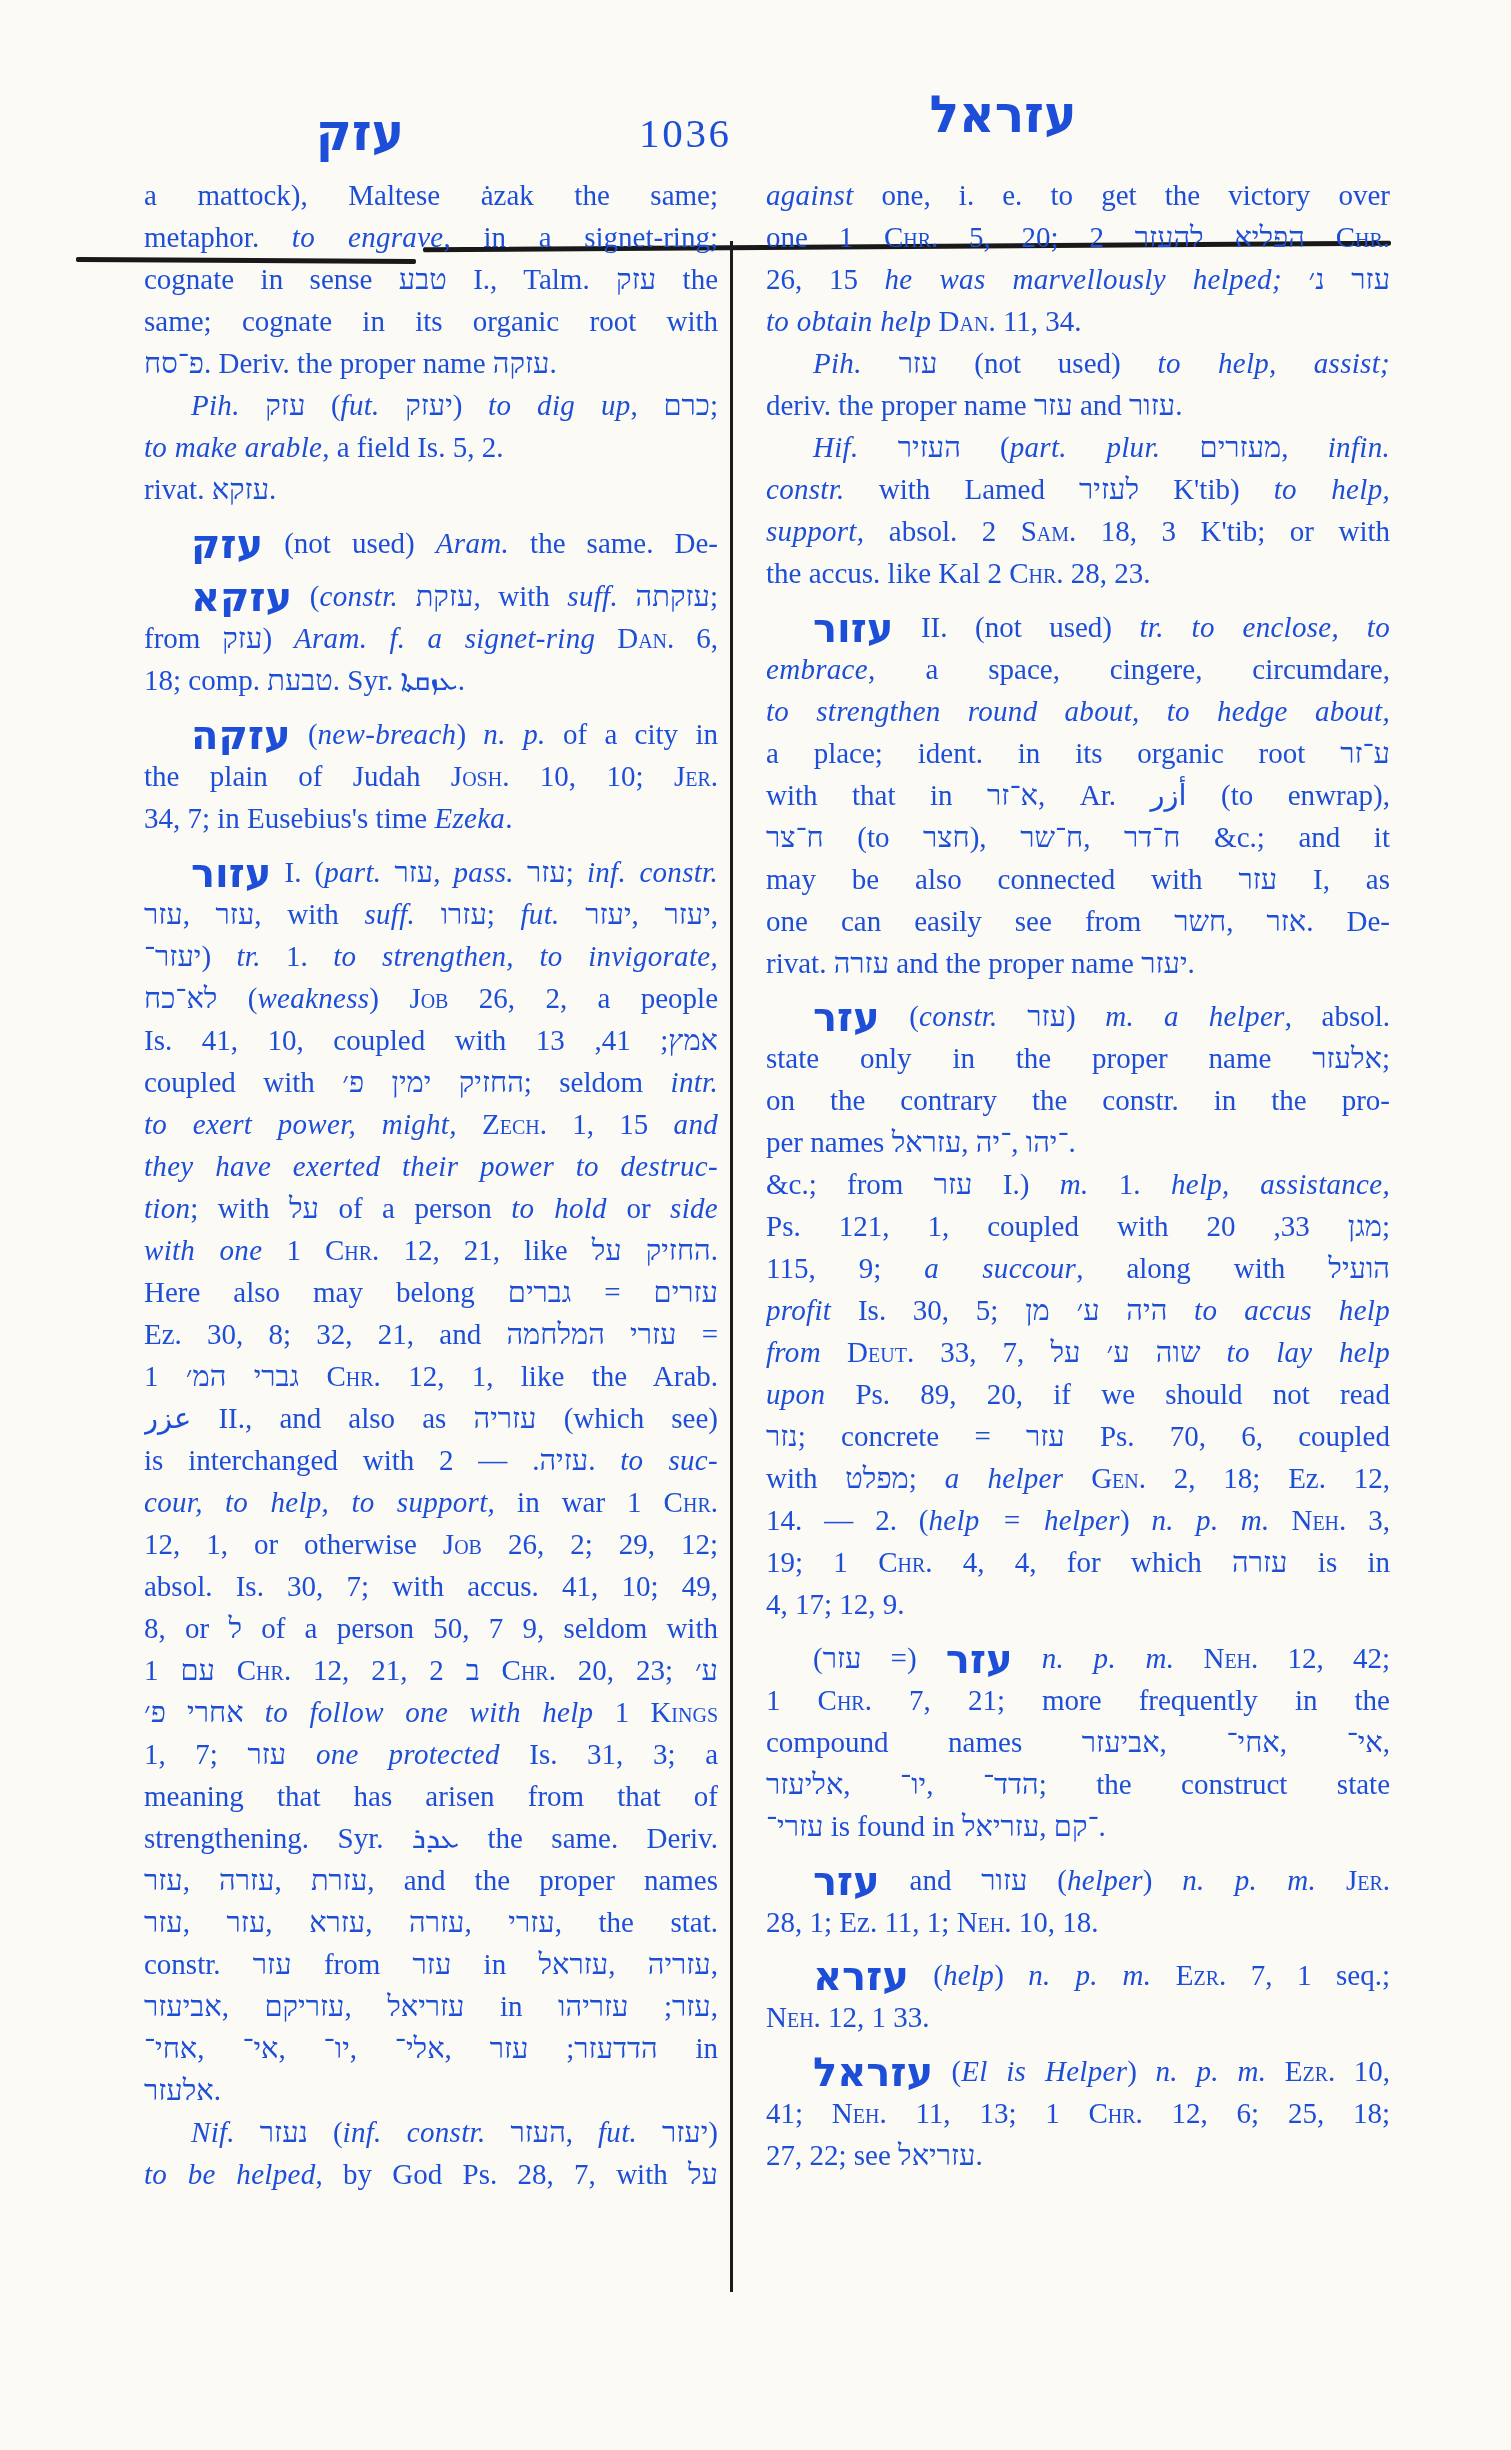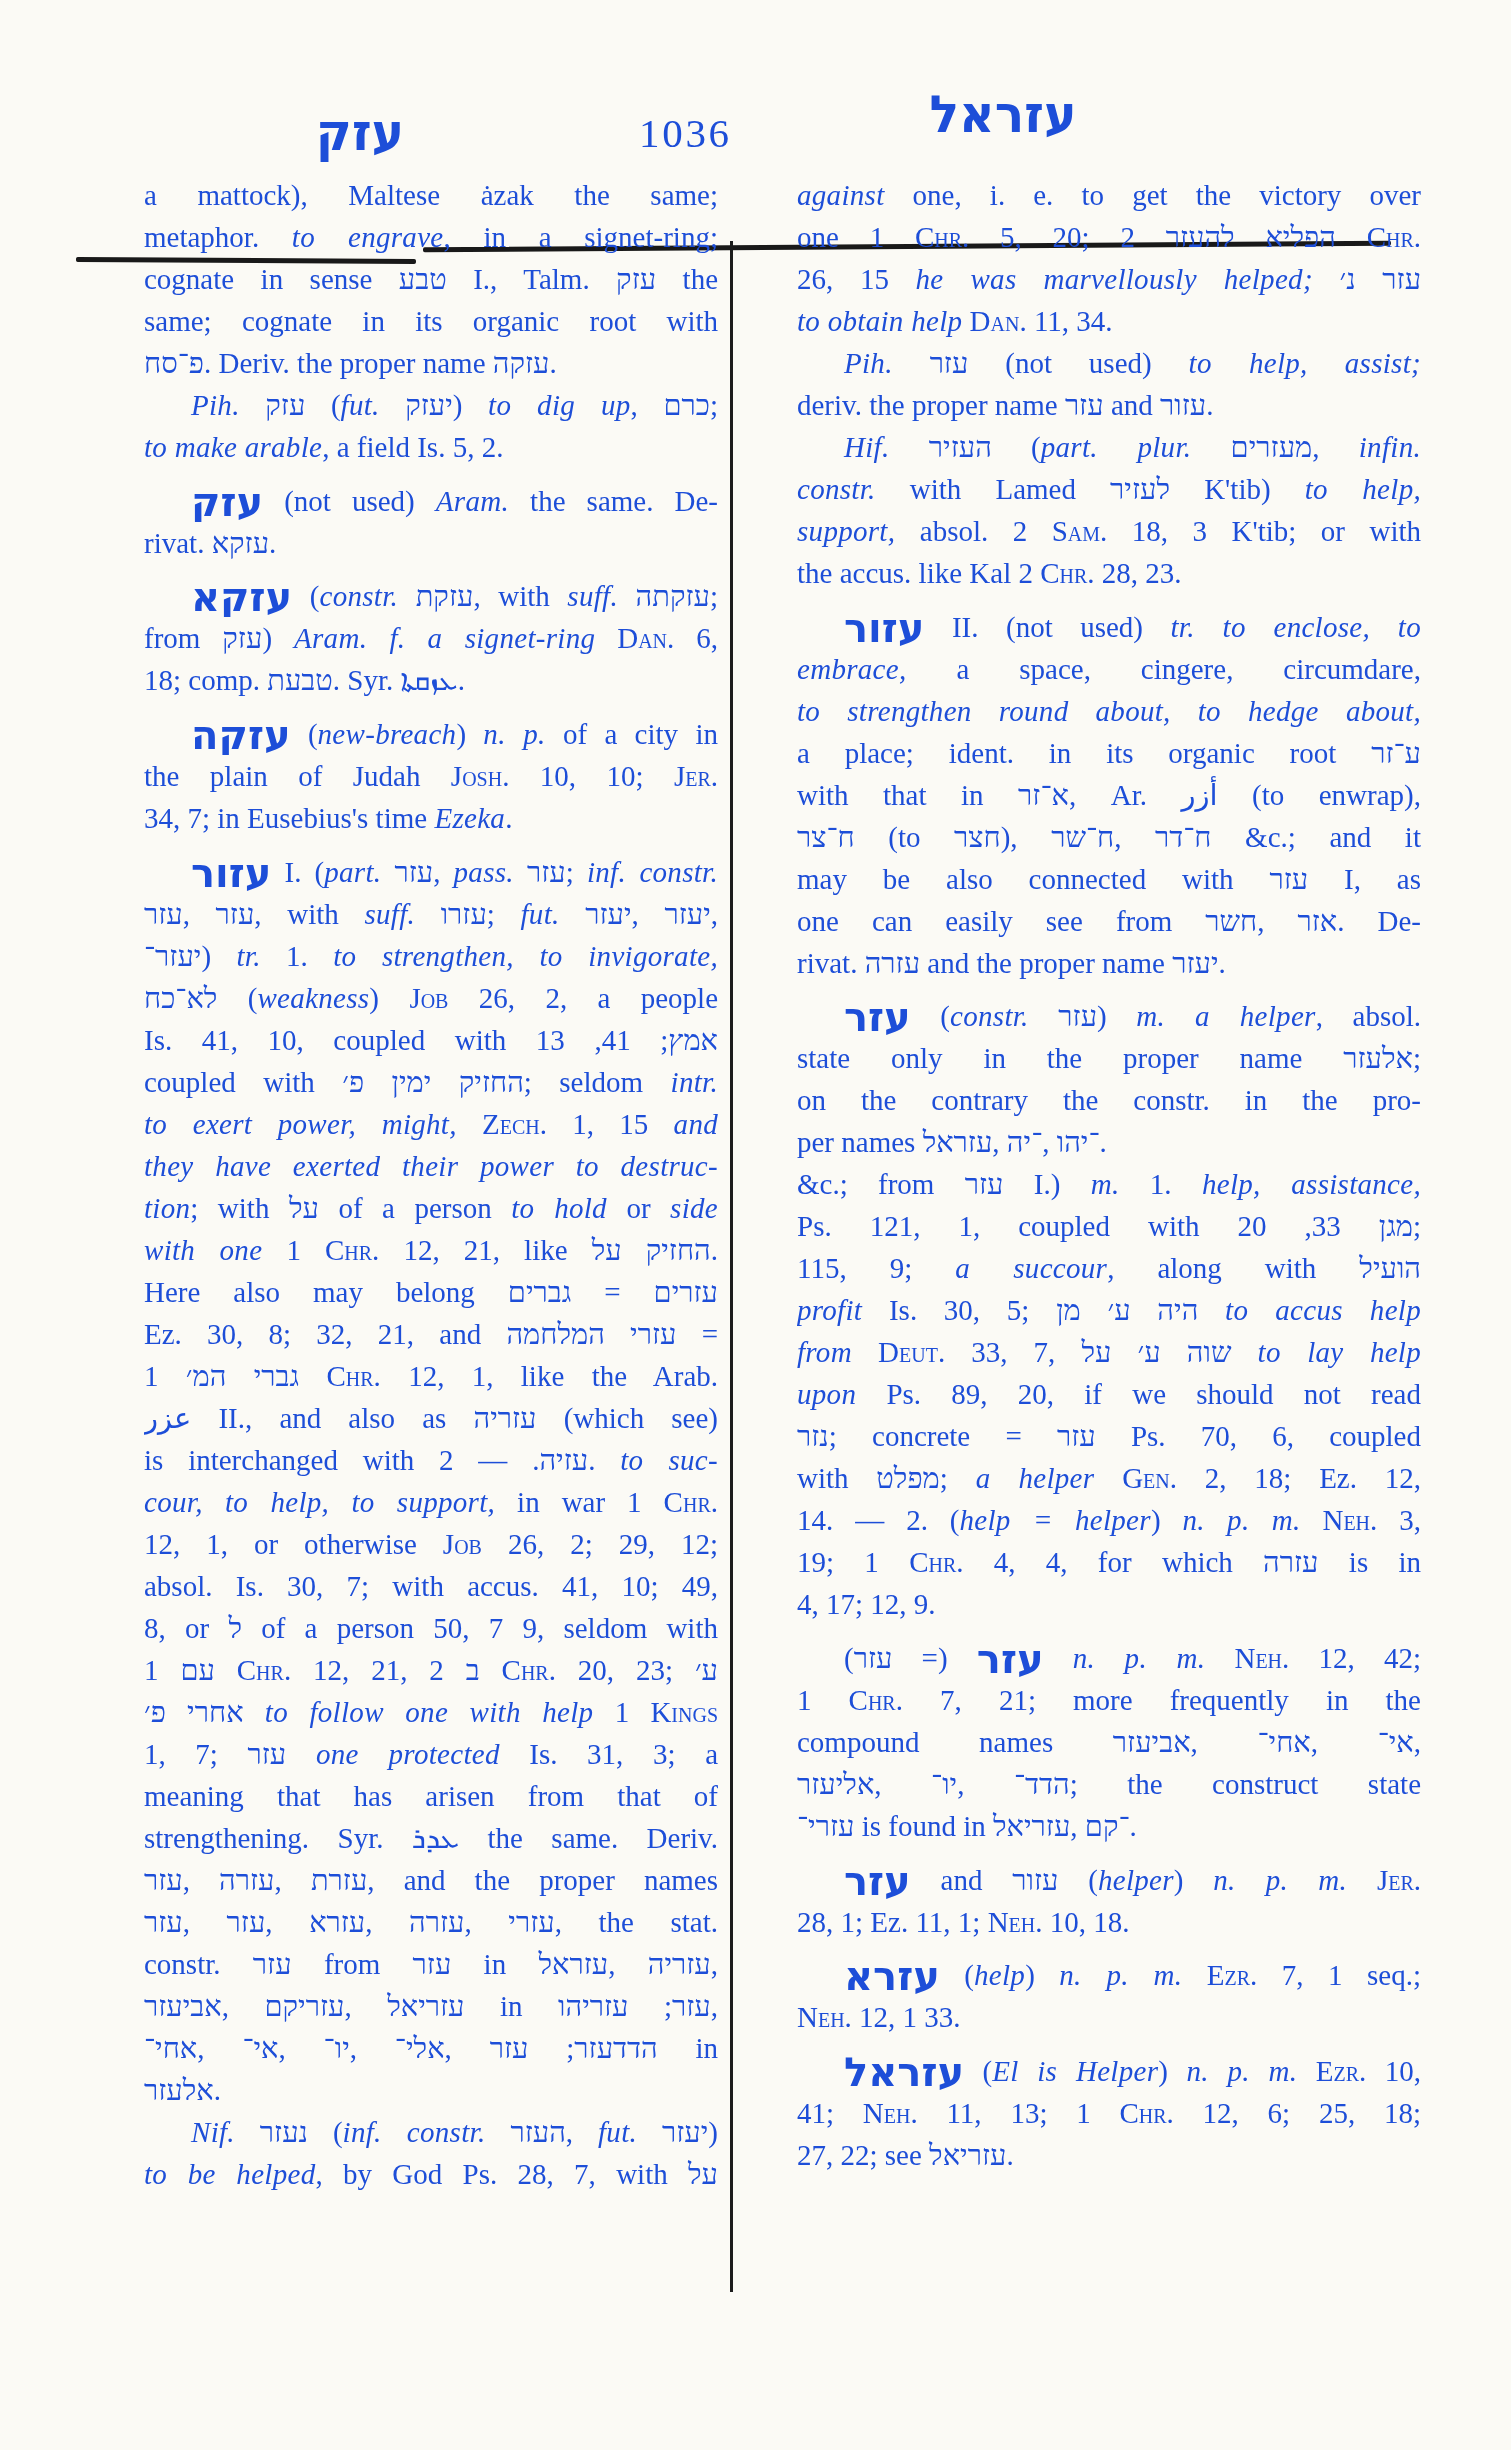--- a/index.html
+++ b/index.html
@@ -25,21 +25,21 @@
   }
   .rule{position:absolute;background:#191919;height:4.5px;border-radius:1.8px;}
   #rule-left{left:76px;top:258px;width:340px;transform:rotate(0.35deg);}
   #rule-main{left:423px;top:244px;width:968px;transform:rotate(-0.4deg);}
   #divider{position:absolute;left:730px;top:241px;width:2.7px;height:2051px;background:#1c1c1c;}
   .col{
     position:absolute;top:174px;
     font-size:29px;line-height:42px;
   }
   #col-left{left:144px;width:574px;}
-  #col-right{left:797px;width:624px;}
+  #col-right{left:766px;width:624px;}
   .line{
     height:42px;overflow:hidden;
     text-align:justify;text-align-last:justify;
     white-space:normal;
   }
   .line.end{text-align-last:left;}
   .line.ind{text-indent:47px;}
   .line.gap{margin-top:11.7px;}
   .hw{
     font-family:"DejaVu Sans","Liberation Sans",sans-serif;
@@ -64,22 +64,22 @@
   <div id="divider"></div>
 
   <div id="col-left" class="col">
       <div class="line">a mattock), Maltese ȧzak the same;</div>
       <div class="line">metaphor. <i>to engrave</i>, in a signet-ring;</div>
       <div class="line">cognate in sense טבע I., Talm. עזק the</div>
       <div class="line">same; cognate in its organic root with</div>
       <div class="line end">פ־סח. Deriv. the proper name עזקה.</div>
       <div class="line ind"><i>Pih.</i> עזק (<i>fut.</i> יעזק) <i>to dig up</i>, כרם;</div>
       <div class="line end"><i>to make arable</i>, a field Is. 5, 2.</div>
+      <div class="line end">rivat. עזקא.</div>
       <div class="line ind gap"><span class="hw">עזק</span> (not used) <i>Aram.</i> the same. De-</div>
-      <div class="line end">rivat. עזקא.</div>
       <div class="line ind gap"><span class="hw">עזקא</span> (<i>constr.</i> עזקת, with <i>suff.</i> עזקתה;</div>
       <div class="line">from עזק) <i>Aram. f. a signet-ring</i> <span class="sc">Dan</span>. 6,</div>
       <div class="line end">18; comp. טבעת. Syr. ܥܙܩܬܐ.</div>
       <div class="line ind gap"><span class="hw">עזקה</span> (<i>new-breach</i>) <i>n. p.</i> of a city in</div>
       <div class="line">the plain of Judah <span class="sc">Josh</span>. 10, 10; <span class="sc">Jer</span>.</div>
       <div class="line end">34, 7; in Eusebius's time <i>Ezeka</i>.</div>
       <div class="line ind gap"><span class="hw">עזור</span> I. (<i>part.</i> עזר, <i>pass.</i> עזר; <i>inf. constr.</i></div>
       <div class="line">עזר,‎ עזר,‎ with <i>suff.</i> עזרו; <i>fut.</i> יעזר,‎ יעזר,</div>
       <div class="line">יעזר־) <i>tr.</i> 1. <i>to strengthen, to invigorate,</i></div>
       <div class="line">לא־כח (<i>weakness</i>) <span class="sc">Job</span> 26, 2, a people</div>

